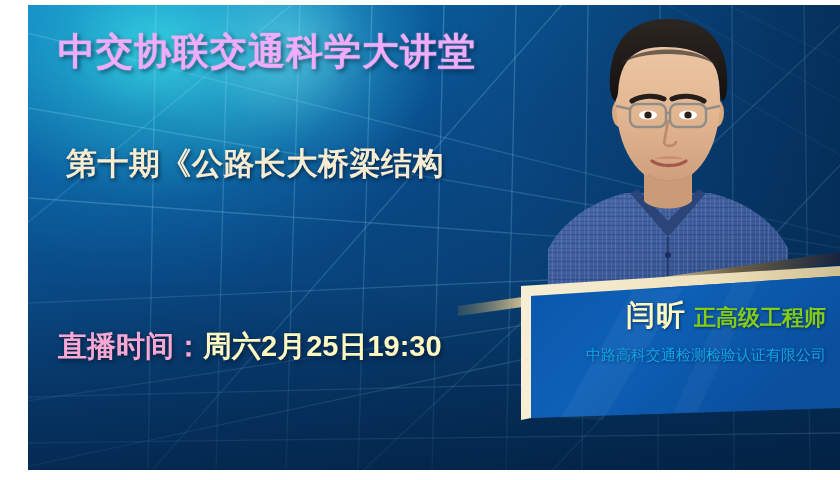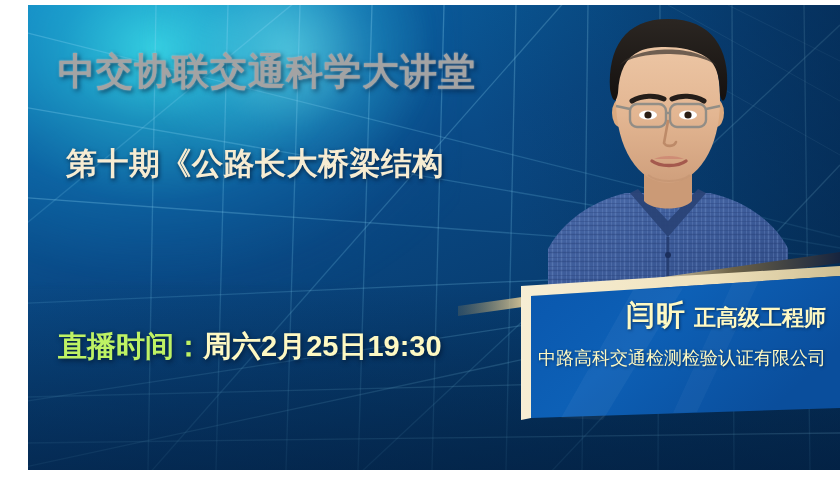--- a/index.html
+++ b/index.html
@@ -43,39 +43,38 @@
     position:absolute; left:0; bottom:0; width:100%; height:190px;
     background:linear-gradient(to top, rgba(2,26,58,0.55) 0%, rgba(0,0,0,0) 100%);
   }
 
   
   .grid-svg{position:absolute; inset:0; width:100%; height:100%;}
 
   
   .main-title{
     position:absolute; left:30px; top:22px;
-    font-size:37px; font-weight:bold; color:#a3a3a3;
+    font-size:37px; font-weight:bold; color:#f0abfc;
     letter-spacing:1px; white-space:nowrap;
     text-shadow:0 0 2px rgba(255,255,255,.55), 2px 2px 5px rgba(3,25,55,.75);
-    margin-top:20px;
   }
   .subtitle{
     position:absolute; left:38px; top:138px; width:520px;
     font-size:31px; font-weight:bold; 
     color:#f6ecd2; line-height:1.33; letter-spacing:0.5px;
     text-shadow:1px 2px 4px rgba(2,22,50,.8);
   }
   .subtitle .l2{ margin-left:-10px; display:block; }
 
   .livetime{
     position:absolute; left:30px; top:322px;
     font-size:29px; font-weight:bold; white-space:nowrap;
     text-shadow:1px 2px 5px rgba(2,20,45,.85);
   }
-  .livetime .lbl{ color:#bef264; }
+  .livetime .lbl{ color:#f9a8d4; }
   .livetime .val{ color:#fef9c3; }
 
   
   .photo-wrap{
     position:absolute; left:520px; top:0px; width:240px; height:285px;
     overflow:hidden;
   }
   .photo-wrap svg{display:block;}
 
   
@@ -85,24 +84,24 @@
   .panel-wrap{position:absolute; left:455px; top:255px; width:357px; height:180px;}
   .panel-text{
     position:absolute; left:0; top:0; width:357px; height:180px;
     pointer-events:none;
   }
   .sp-line1{
     position:absolute; left:0; right:14px; top:36px; text-align:right;
     white-space:nowrap; text-shadow:1px 1px 3px rgba(2,22,50,.6);
   }
   .sp-name{ font-size:29px; font-weight:bold; color:#fef9c3; letter-spacing:1px;font-family:Liberation Mono, monospace;}
-  .sp-title{ font-size:22px; font-weight:bold; color:#fef9c3; margin-left:8px;}
+  .sp-title{ font-size:22px; font-weight:bold; color:#84cc16; margin-left:8px;}
   .sp-org{
     position:absolute; left:0; right:14px; top:86px; text-align:right;
-    font-size:18px; color:#fef9c3; white-space:nowrap;
+    font-size:15px; color:#0ea5e9; white-space:nowrap;
     text-shadow:1px 1px 3px rgba(2,22,50,.6);
   }
 </style>
 </head>
 <body>
 
 <div id="poster">
 
   <div class="bg-base"></div>
   <div class="bg-glow"></div>

